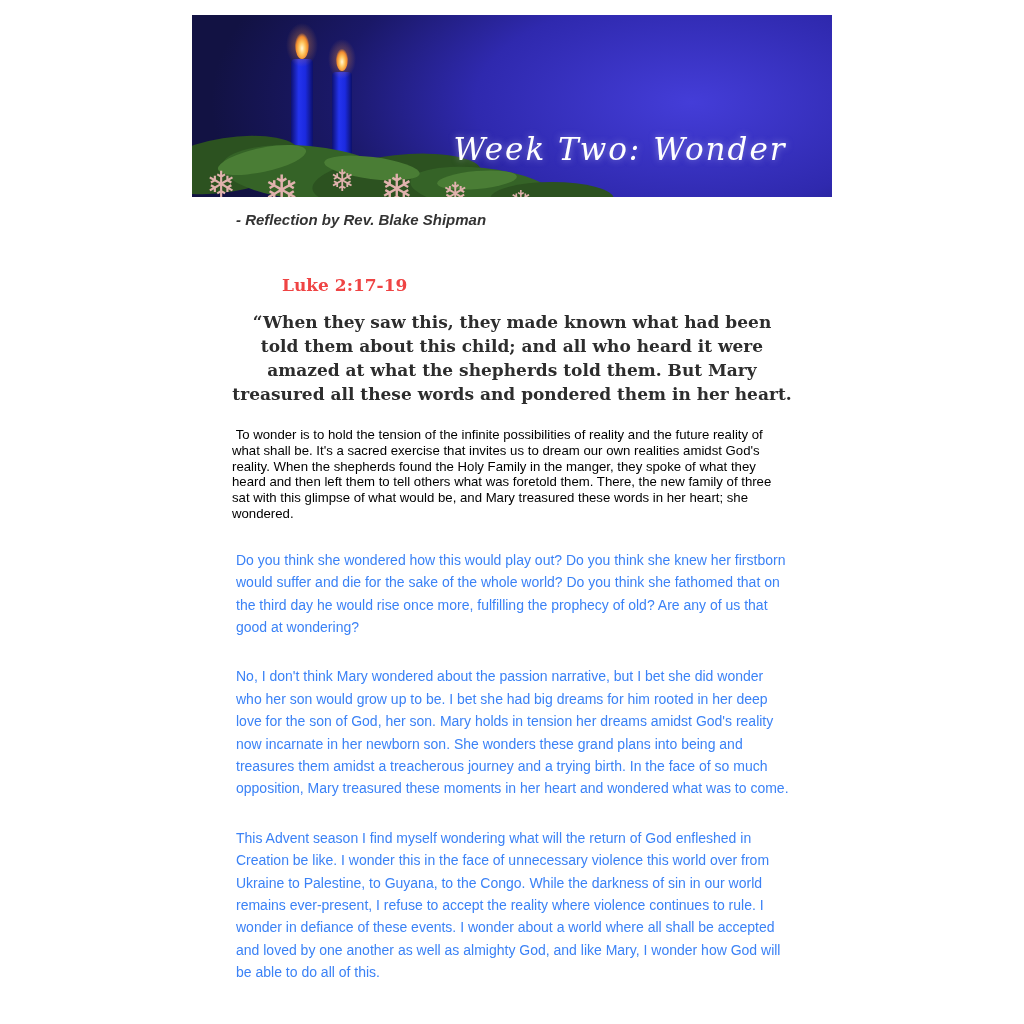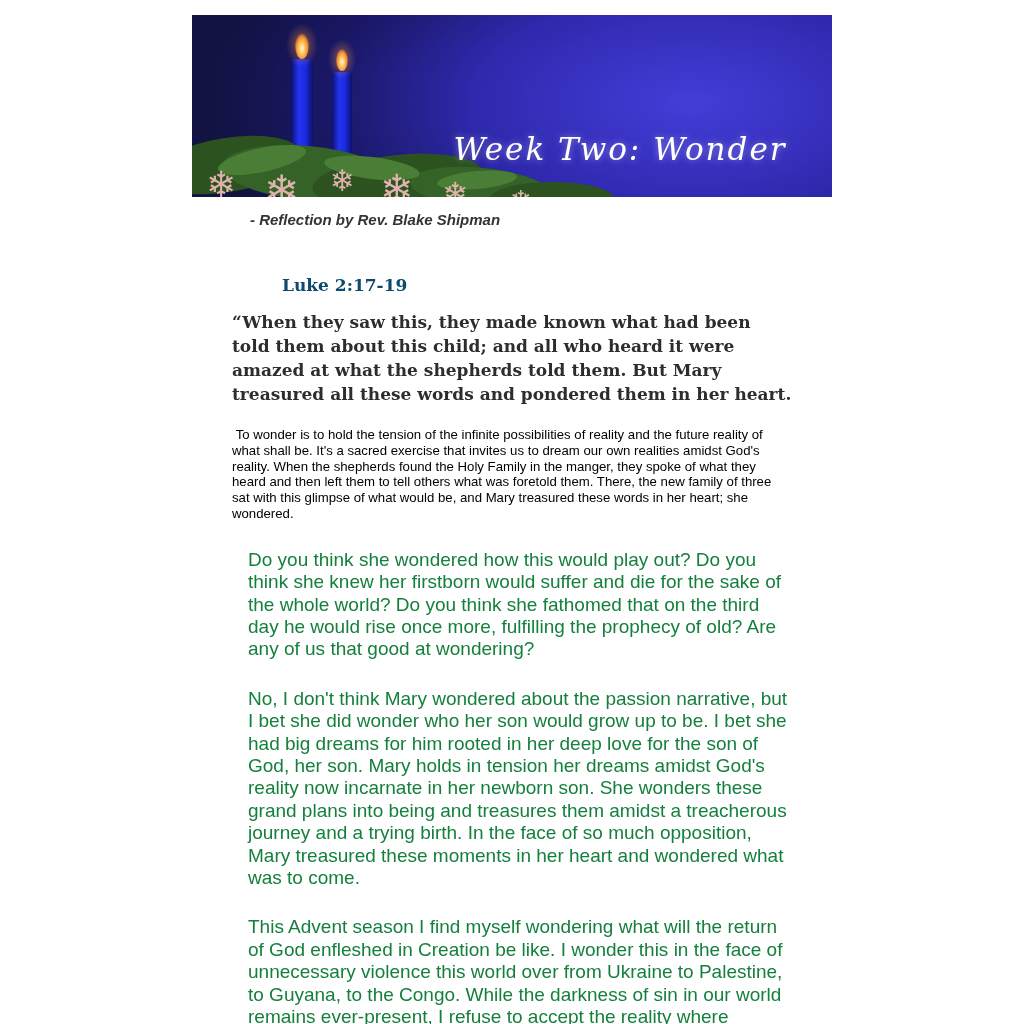--- a/index.html
+++ b/index.html
@@ -51,53 +51,54 @@
   
   .content { padding: 0 40px; }
   .page-title {
     margin: 21px 0 0 0;
     font-size: 24.5px;
     font-weight: bold;
     color: #1f429d;
     line-height: 1.2;
   }
   .byline {
-    margin: 14px 0 0 18px;
+    margin: 14px 0 0 4px;
     font-size: 15px;
     font-weight: bold;
     font-style: italic;
     color: #333333;
   }
   .scripture-ref {
     margin: 47px 0 10px 50px;
     font-family: "DejaVu Serif", serif;
     font-weight: bold;
     font-size: 17px;
-    color: #0c4a6e;
+    color: #ef4444;
   }
   .scripture-quote {
     margin: 15px 0 14px 0;
     font-family: "DejaVu Serif", serif;
     font-weight: bold;
     font-size: 17px;
     line-height: 24px;
+    text-align: center;
     color: #2d2d2d;
   }
   .para-first {
     margin: 21px 0 0 0;
     font-size: 13.2px;
     line-height: 15.8px;
     color: #000000;
     white-space: pre-wrap;
   }
   .para {
-    margin: 27px 0 0 16px;
-    font-size: 19px;
+    margin: 27px 0 0 4px;
+    font-size: 14px;
     line-height: 22.4px;
-    color: #15803d;
+    color: #3b82f6;
   }
   .para:last-child { margin-bottom: 10px; }
 </style>
 </head>
 <body>
 
 <div class="email">
 
   <div class="banner">
     <svg class="banner-art" width="640" height="182" viewBox="0 0 640 182" aria-hidden="true">

